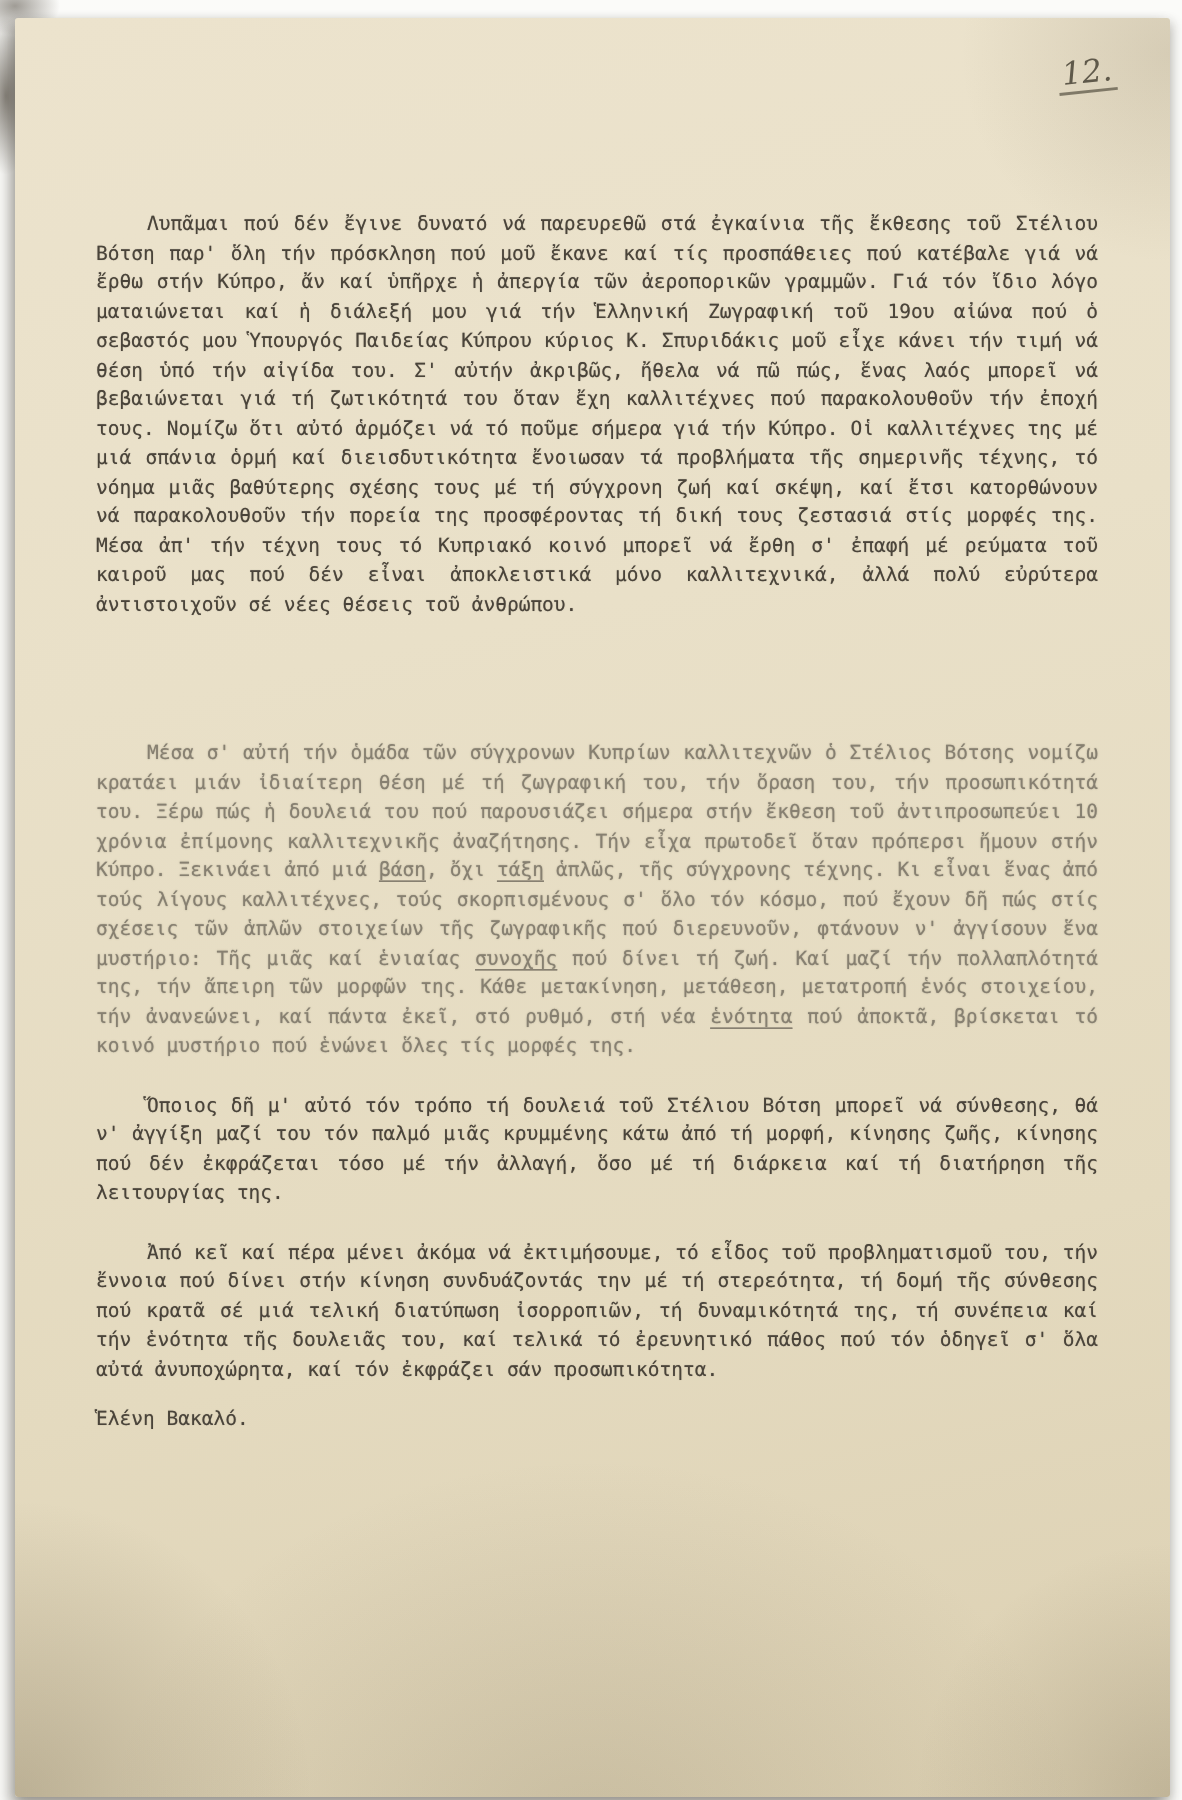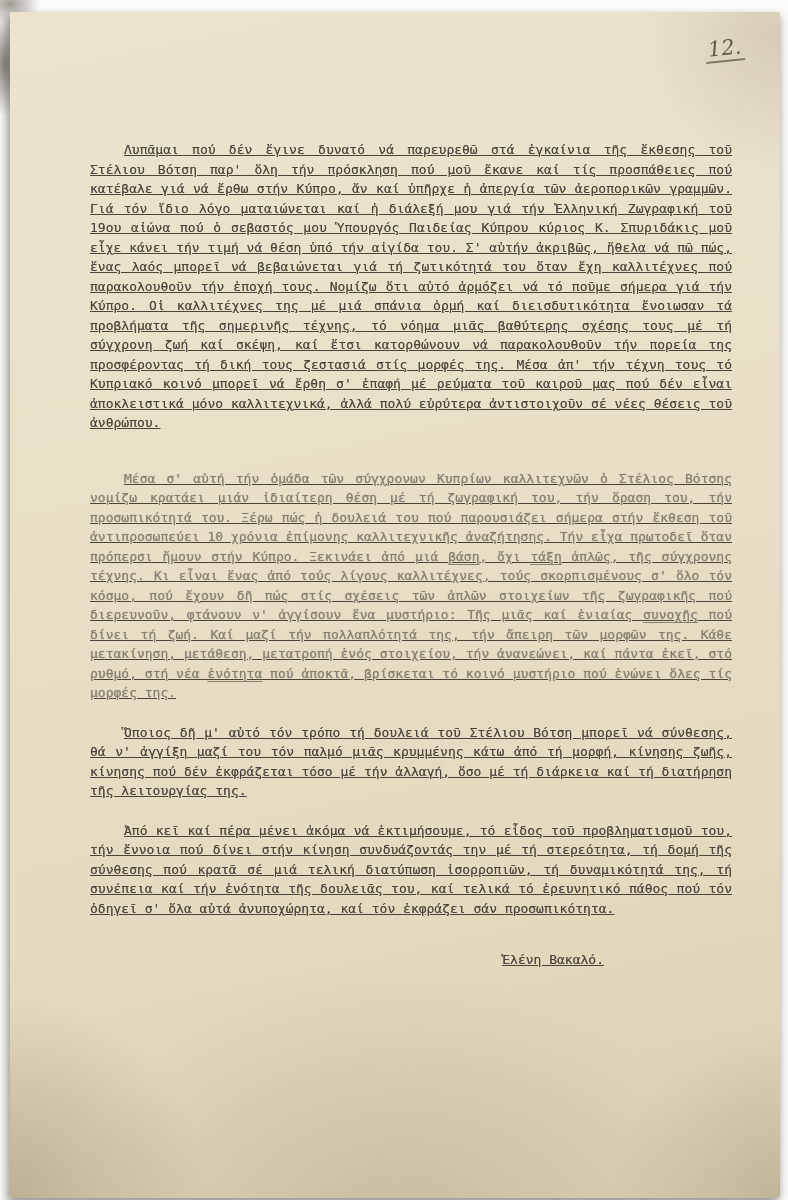--- a/index.html
+++ b/index.html
@@ -42,44 +42,43 @@
     font-family: "DejaVu Serif", serif;
     font-style: italic;
     font-size: 21px;
     color: #5f594a;
     transform: rotate(-6deg);
     border-bottom: 2px solid rgba(95,89,74,0.75);
     padding: 0 3px 0 3px;
   }
   .content {
     position: absolute;
-    left: 80px;
+    left: 54px;
     right: 48px;
     top: 128px;
     color: #4a443a;
     font-size: 13px;
     line-height: 19.5px;
     text-align: justify;
     text-shadow: 0 0 0.6px rgba(74,68,58,0.55);
-    text-decoration: underline;
   }
   .para { text-indent: 34px; }
   .para + .para { margin-top: 20px; }
-  .para:nth-child(2) { margin-top: 36px; }
+  .para:nth-child(2) { margin-top: 80px; }
   .para.faint {
     color: #878071;
     text-shadow: 0 0 1px rgba(135,128,113,0.75);
   }
   .u {
     text-decoration: underline;
     text-underline-offset: 2.5px;
   }
   .signature {
-    margin-top: 32px;
-    text-align: right;
+    margin-top: 14px;
+    text-align: left;
     padding-right: 128px;
     text-indent: 0;
   }
 </style>
 </head>
 <body>
 
 <div class="backdrop">
   <div class="paper">
     <div class="page-number">12.</div>

